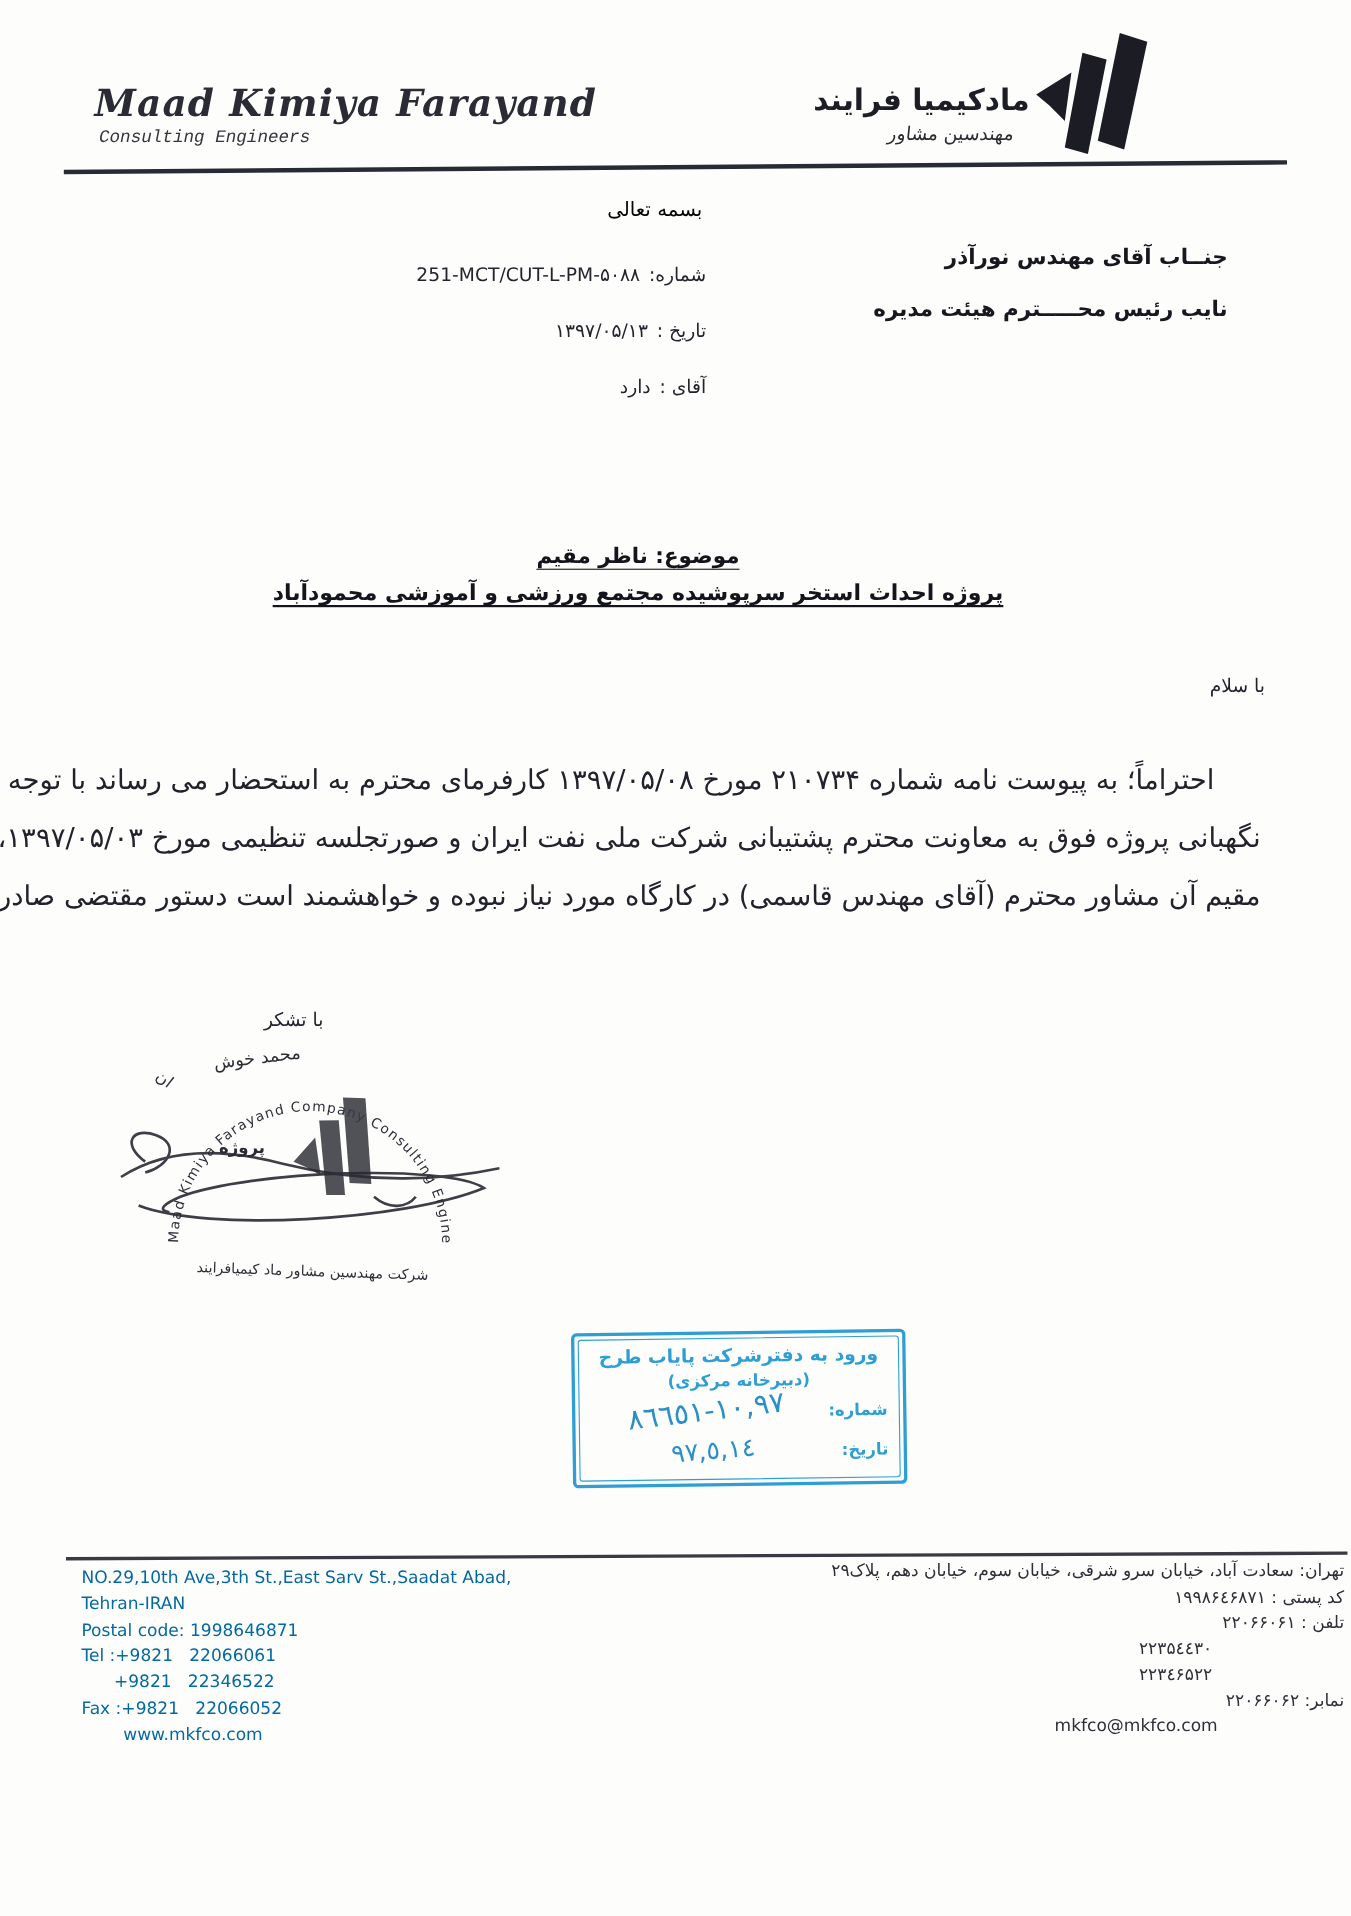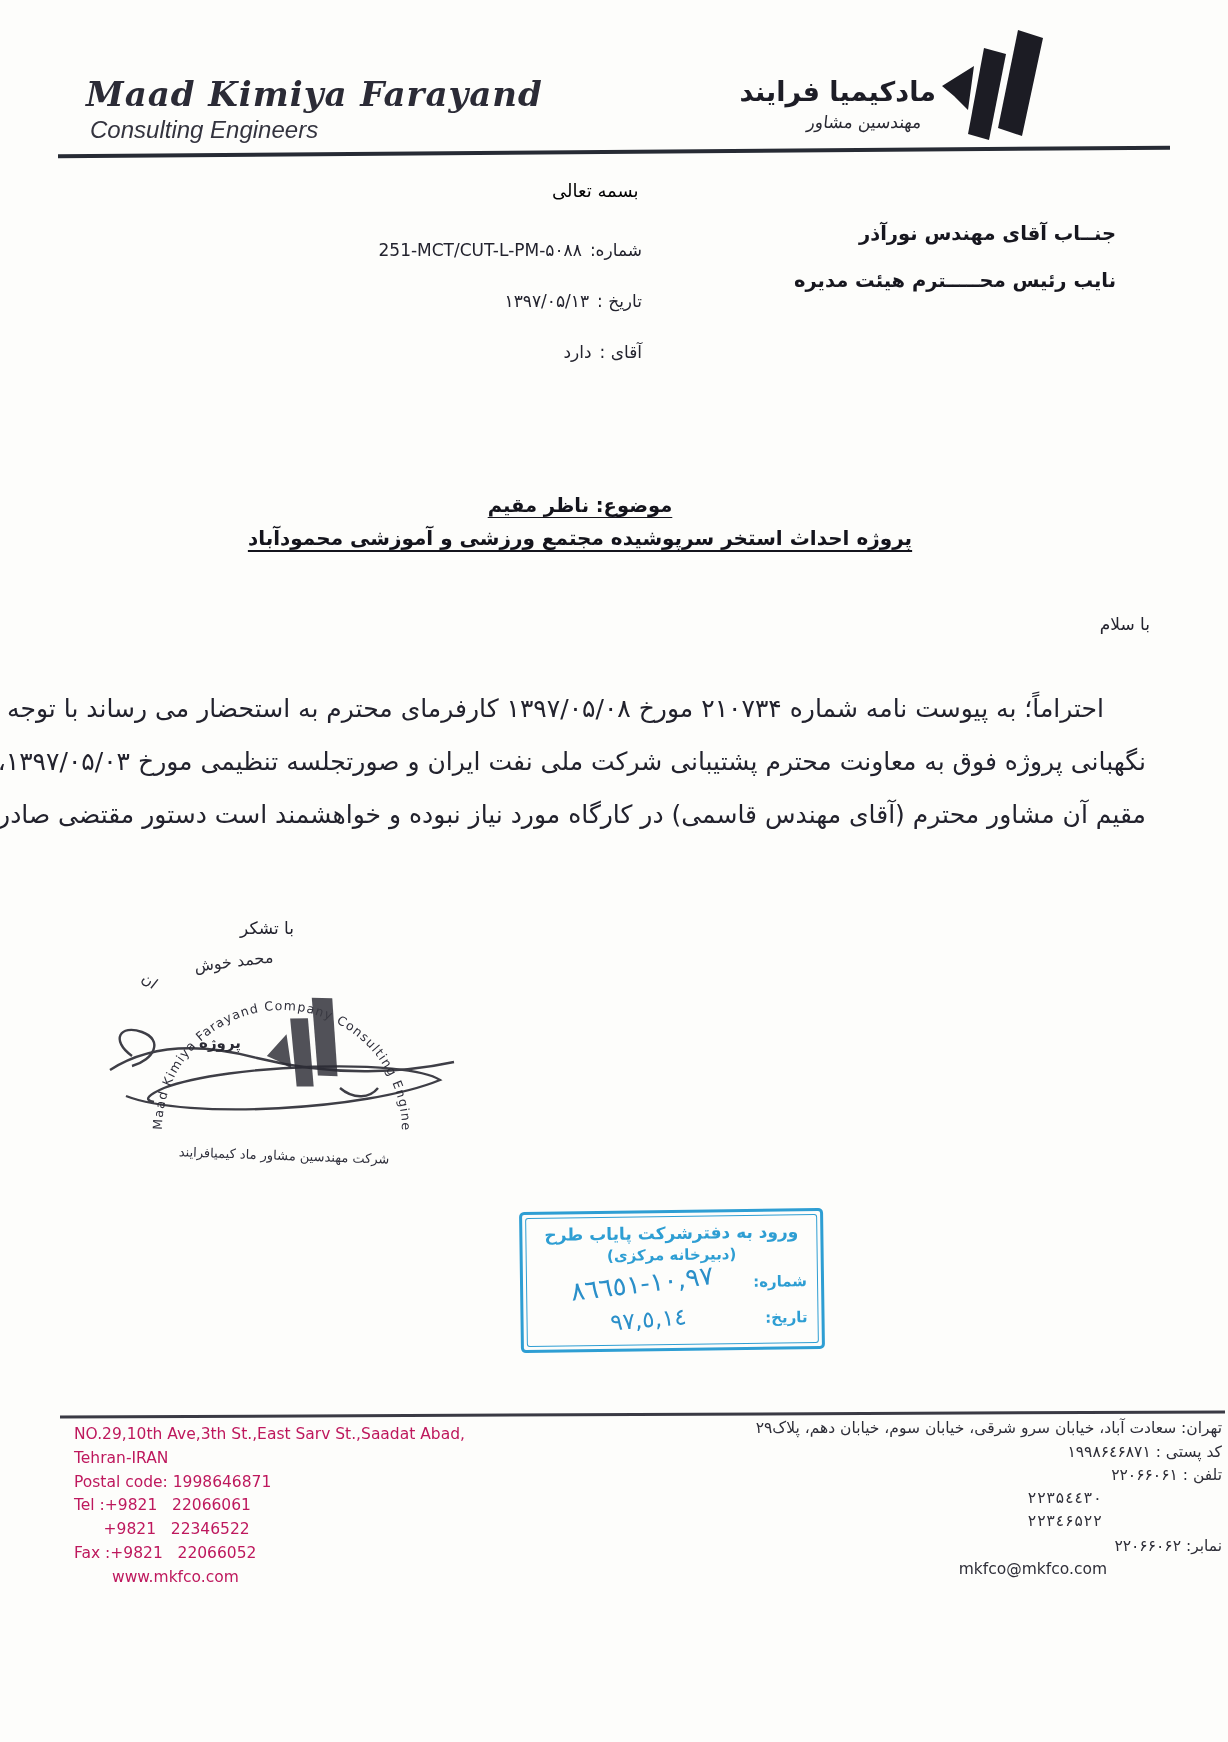--- a/index.html
+++ b/index.html
@@ -6,21 +6,21 @@
   body{
     width:1228px;height:1742px;position:relative;
     background:#fdfdfb;
     font-family:"DejaVu Sans",sans-serif;
     color:#26262f;
     overflow:hidden;
   }
   .abs{position:absolute;}
   
   .en-name{left:86px;top:74px;font-family:"DejaVu Serif",serif;font-style:italic;font-weight:bold;font-size:34px;color:#2b2b36;letter-spacing:1px;}
-  .en-sub{left:90px;top:116px;font-family:Liberation Sans, sans-serif;font-style:italic;font-size:24px;color:#34343f;}
+  .en-sub{left:90px;top:116px;font-family:Liberation Mono, monospace;font-style:italic;font-size:16px;color:#34343f;}
   .rule-top{left:58px;top:150px;width:1112px;height:4px;background:#272b34;transform:rotate(-0.45deg);}
   .fa-name{right:292px;top:76px;font-size:27px;font-weight:bold;direction:rtl;color:#1d1d26;}
   .fa-sub{right:306px;top:112px;font-size:17px;direction:rtl;color:#2a2a33;transform:skewX(-6deg);}
   .logo-svg{left:940px;top:24px;}
   
   .besmele{left:552px;top:180px;font-size:18px;direction:rtl;color:#000000;}
   .recipient{right:112px;top:210px;direction:rtl;text-align:right;font-weight:bold;font-size:19.5px;line-height:47px;color:#17171f;}
   .meta{right:586px;top:240px;direction:rtl;font-size:17px;color:#23232e;}
   .meta .row{display:flex;gap:8px;margin-bottom:31px;align-items:baseline;}
   .ltr{direction:ltr;unicode-bidi:isolate;}
@@ -42,25 +42,25 @@
   .entry-stamp{left:520px;top:1210px;width:292px;transform:rotate(-0.8deg);border:3px solid #2e9ed3;border-radius:5px;padding:3px;background:rgba(255,255,255,0);}
   .entry-inner{border:1.5px solid #2e9ed3;border-radius:3px;padding:6px 10px 8px;direction:rtl;color:#2e9ed3;}
   .entry-title{font-size:17px;font-weight:bold;text-align:center;}
   .entry-sub{font-size:15px;font-weight:bold;text-align:center;margin-top:3px;}
   .entry-row{display:flex;align-items:center;gap:6px;margin-top:2px;height:34px;}
   .entry-label{font-size:15px;font-weight:bold;white-space:nowrap;}
   .hand{flex:1;direction:ltr;text-align:center;color:#2a8fc9;letter-spacing:2px;font-size:26px;transform:rotate(-6deg);}
   .hand.date{font-size:23px;transform:rotate(-4deg);}
   
   .rule-bottom{left:60px;top:1413px;width:1165px;height:2.5px;background:#3a3a44;transform:rotate(-0.25deg);}
-  .footer-left{left:74px;top:1423px;font-size:15.5px;line-height:23.8px;color:#be185d;}
+  .footer-left{left:74px;top:1423px;font-size:15.5px;line-height:23.8px;color:#0369a1;}
   .footer-left div{white-space:pre;}
   .footer-left .site{padding-left:38px;}
   .footer-right{right:6px;top:1417px;direction:rtl;text-align:right;font-size:15.5px;line-height:23.5px;color:#2e2e38;}
-  .footer-right .indent{padding-left:0;padding-right:120px;font-family:Liberation Mono, monospace;}
+  .footer-right .indent{padding-left:0;padding-right:120px;}
   .footer-right .email{direction:ltr;padding-right:115px;}
 </style>
 </head>
 <body>
 
 <div class="abs en-name">Maad Kimiya Farayand</div>
 <div class="abs en-sub">Consulting Engineers</div>
 
 <svg class="abs logo-svg" width="118" height="118" viewBox="0 0 118 118">
   <polygon points="78,6 103,14 82,112 58,104" fill="#1c1c24"></polygon>

